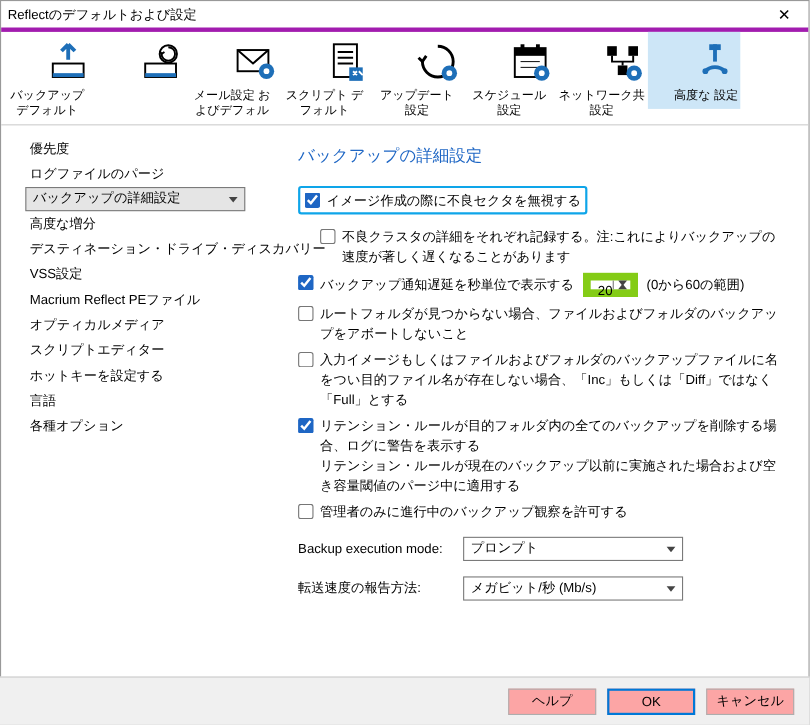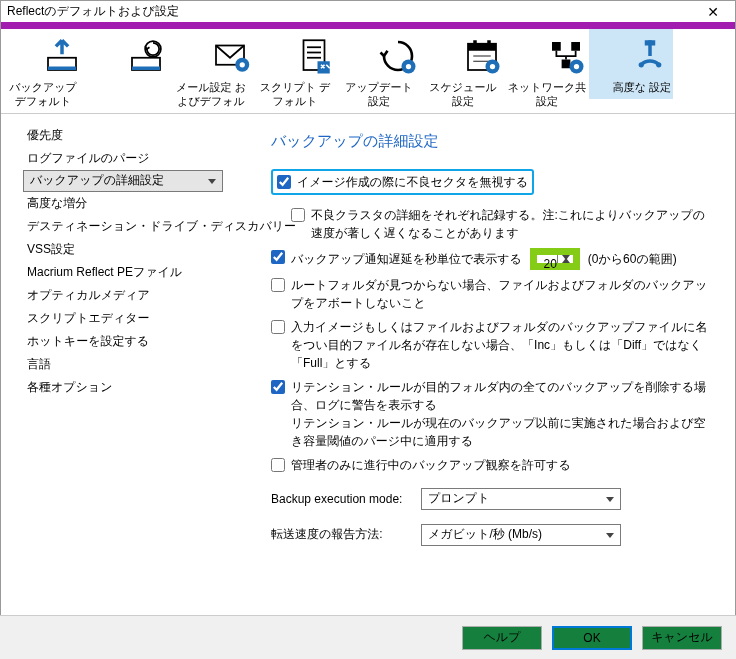--- a/index.html
+++ b/index.html
@@ -1,17 +1,17 @@
 <!DOCTYPE html>
 <html><head>
 <meta charset="utf-8">
 <style>
 * { box-sizing: border-box; margin: 0; padding: 0; }
 body { font-family: "Meiryo UI", "Yu Gothic UI", sans-serif; font-size: 12px; background: #fff; color: #000; width: 736px; height: 659px; overflow: hidden; border: 1px solid #999; }
-.titlebar { display: flex; align-items: center; height: 28px; padding: 0 6px; border-bottom: 7px solid #a21caf; }
+.titlebar { display: flex; align-items: center; height: 28px; padding: 0 6px; border-bottom: 4px solid #a21caf; }
 .titlebar .title { flex: 1; }
 .titlebar .closex { width: 32px; text-align: center; font-size: 14px; cursor: default; }
 .toolbar { display: flex; align-items: flex-start; border-bottom: 1px solid #ccc; }
 .tbtn { width: 84px; display: flex; flex-direction: column; align-items: flex-end; padding: 6px 2px 4px; text-align: center; line-height: 1.25; cursor: default; }
 .tbtn.active { background: #cde6f7; padding-left: 12px; }
 .tbtn svg { width: 42px; height: 42px; }
 .tbtn .lbl { margin-top: 4px; font-size: 11px; }
 .content { display: flex; height: 560px; }
 .sidebar { width: 230px; padding: 10px 0 0 22px; }
 .side-item { padding: 3px 4px; cursor: default; white-space: nowrap; }
@@ -27,21 +27,21 @@
 .rowopt { display: flex; align-items: center; }
 .num { width: 50px; height: 22px; border: 7px solid #84cc16; text-align: right; padding-right: 16px; position: relative; display: inline-block; background: #fff; margin: 0 8px; }
 .num .spin { position: absolute; right: 0; top: 0; width: 16px; height: 100%; border-left: 1px solid #7a7a7a; }
 .num .spin:before { content: ""; position: absolute; left: 4px; top: 3px; border-left: 4px solid transparent; border-right: 4px solid transparent; border-bottom: 5px solid #444; }
 .num .spin:after { content: ""; position: absolute; left: 4px; bottom: 3px; border-left: 4px solid transparent; border-right: 4px solid transparent; border-top: 5px solid #444; }
 .formrow { display: flex; align-items: center; margin-top: 14px; }
 .formrow .flab { width: 150px; }
 .sel { width: 200px; height: 22px; border: 1px solid #7a7a7a; padding-left: 6px; display: flex; align-items: center; position: relative; background: #fff; }
 .sel:after { content: ""; position: absolute; right: 6px; top: 8px; border-left: 4px solid transparent; border-right: 4px solid transparent; border-top: 5px solid #444; }
 .footer { position: absolute; bottom: 0; left: 0; right: 0; height: 44px; border-top: 1px solid #ccc; display: flex; align-items: center; justify-content: flex-end; padding-right: 14px; gap: 10px; background: #f0f0f0; }
-.btn { min-width: 80px; height: 24px; border: 1px solid #adadad; background: #15803d; display: flex; align-items: center; justify-content: center; cursor: default; }
+.btn { min-width: 80px; height: 24px; border: 1px solid #adadad; background: #fca5a5; display: flex; align-items: center; justify-content: center; cursor: default; }
 .btn.pri { border: 2px solid #0078d7; }
 </style>
 </head>
 <body>
 
 <div class="titlebar">
   <span class="title">Reflectのデフォルトおよび設定</span>
   <span class="closex">✕</span>
 </div>
 

